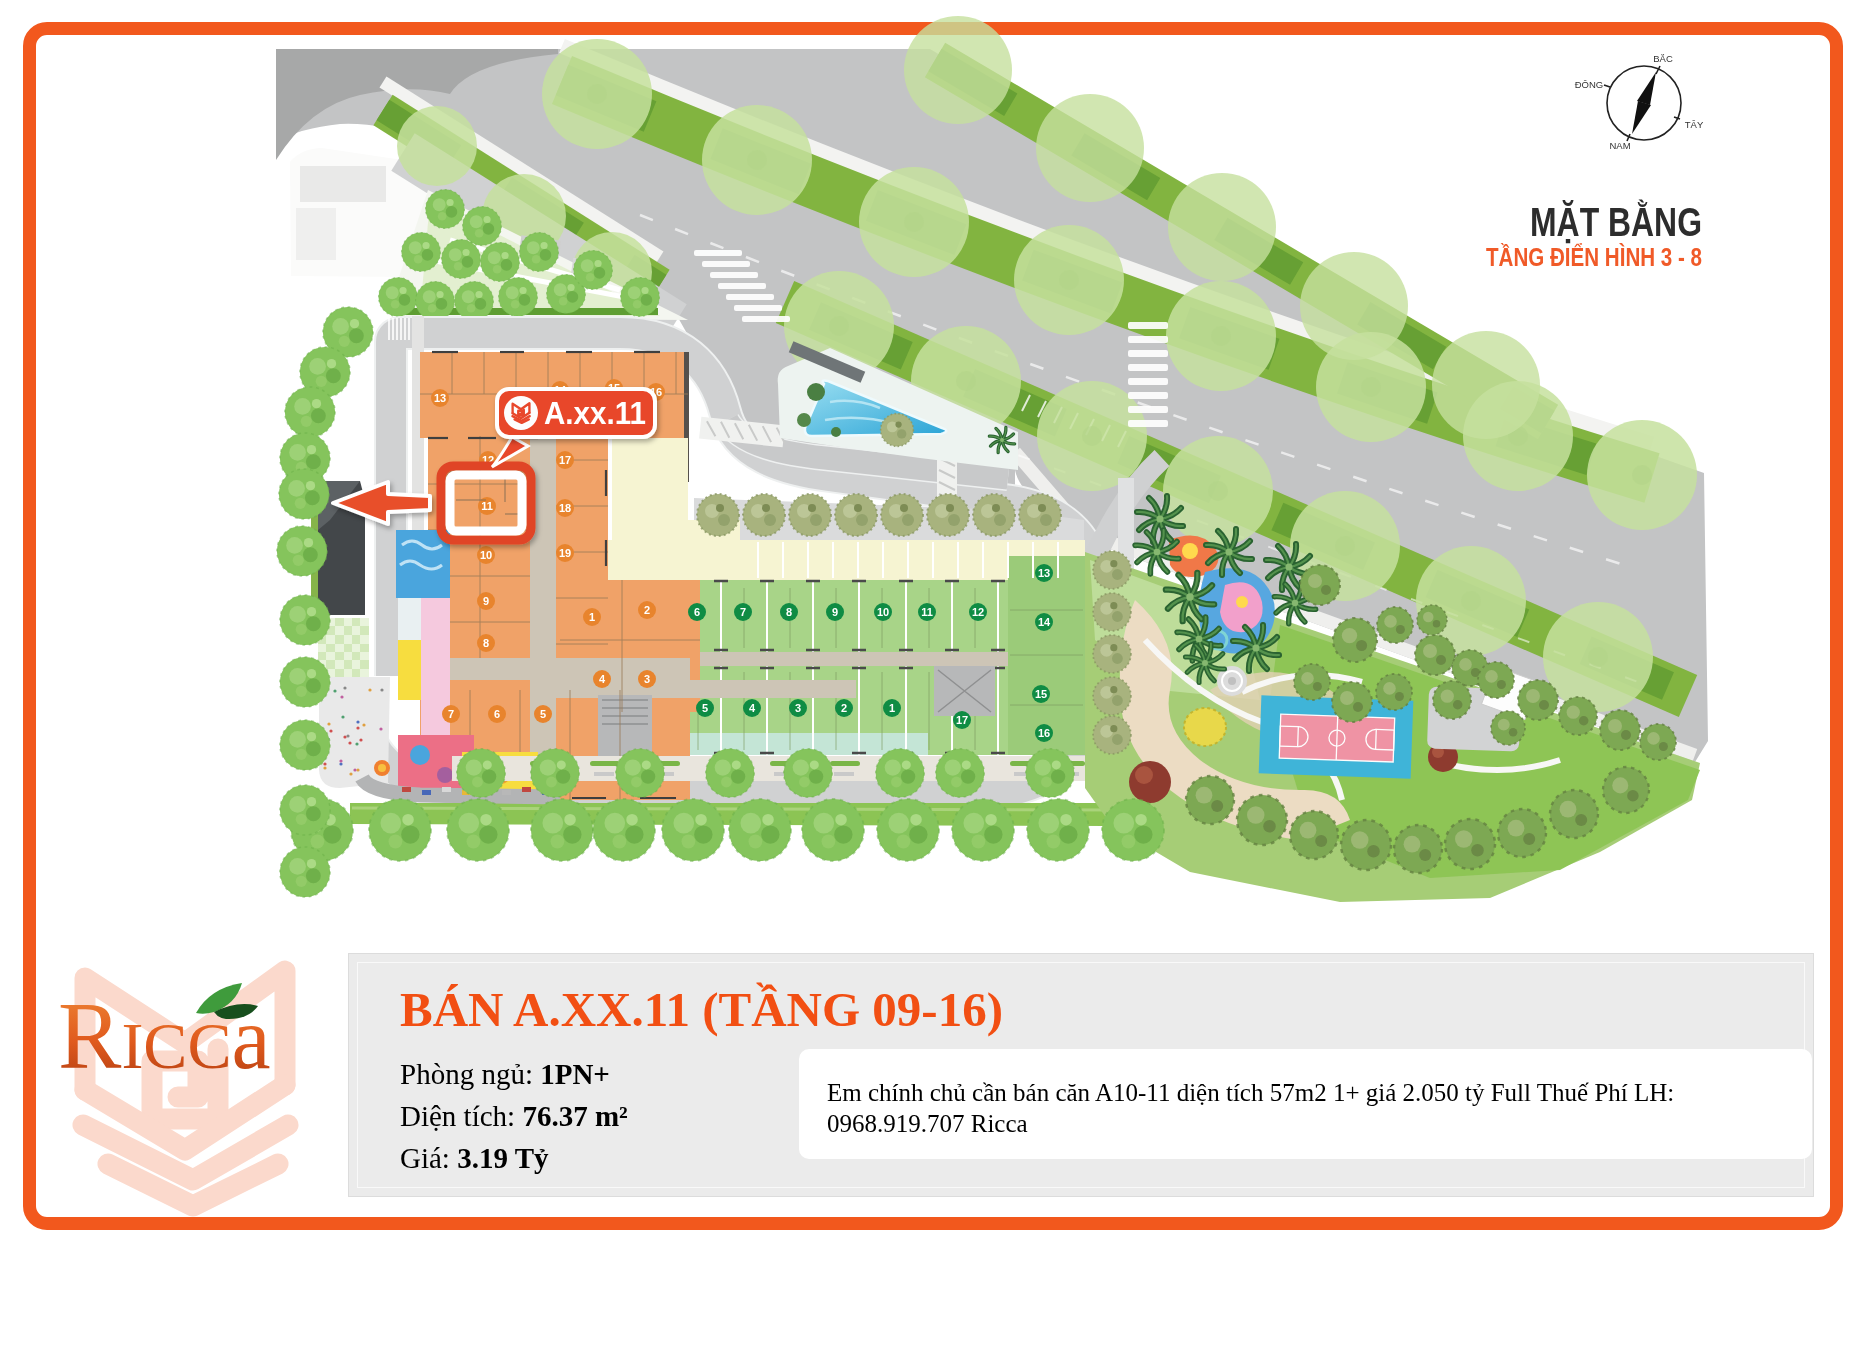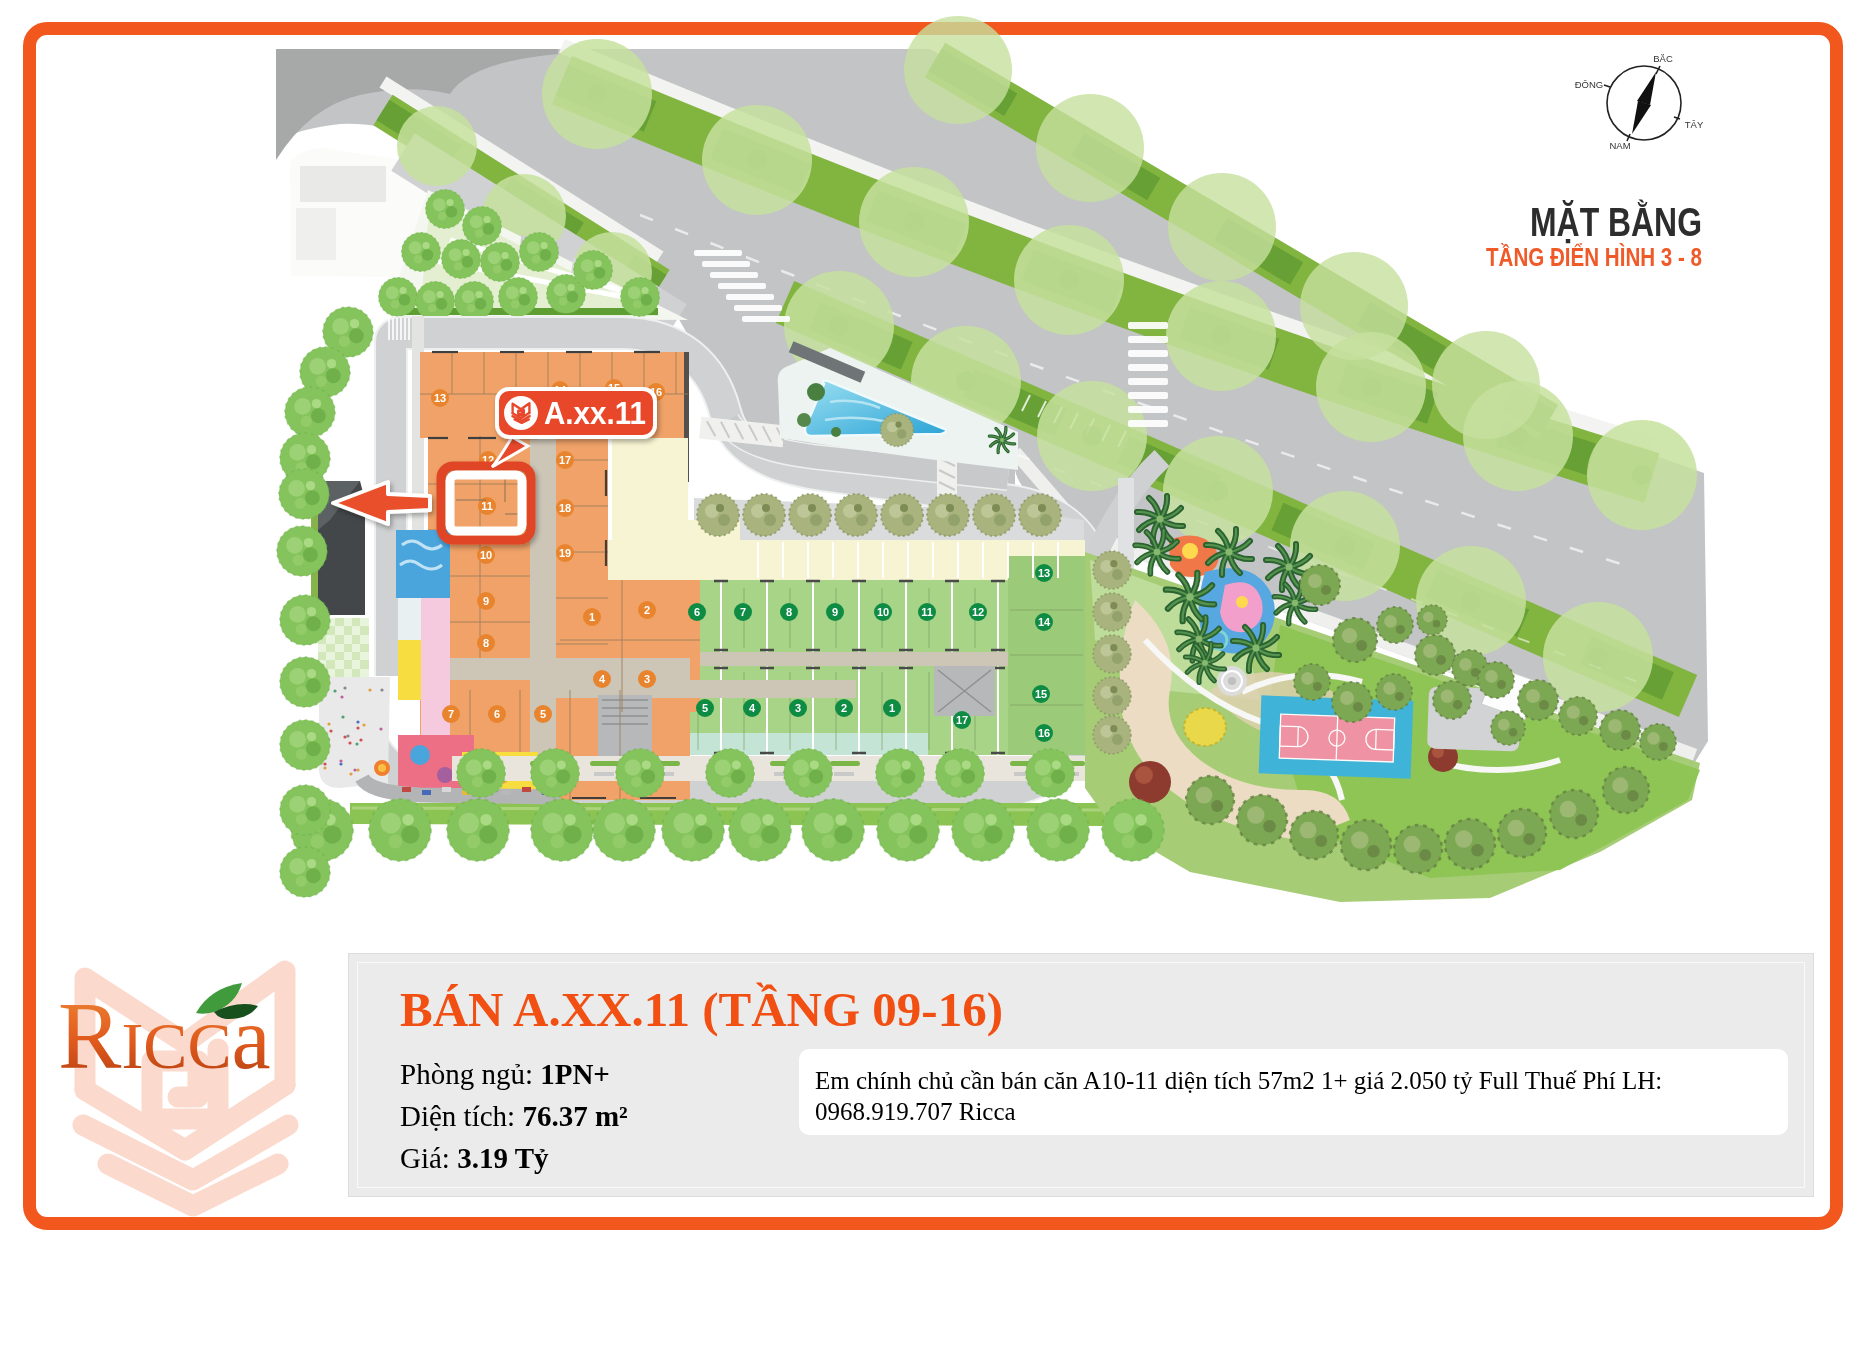--- a/index.html
+++ b/index.html
@@ -758,12 +758,12 @@
 </svg>
 
 <div class="abs" style="left:348px;top:953px;width:1464px;height:242px;background:#ebebeb;border:1px solid #dcdcdc;">
     <div class="abs" style="left:8px;top:8px;right:8px;bottom:8px;border:1px solid #f9f9f9;"></div>
   </div>
 
 <div class="abs" style="left:400px;top:981px;font-family:'Liberation Serif',serif;font-weight:bold;font-size:49px;color:#f24f13;text-align:center;">BÁN A.XX.11 (TẦNG 09-16)</div>
 
 <div class="abs" style="left:400px;top:1053px;font-family:'Liberation Serif',serif;font-size:29px;color:#000;line-height:42px;">Phòng ngủ: <b>1PN+</b><br>Diện tích: <b>76.37 m²</b><br>Giá: <b>3.19 Tỷ</b></div>
 
-<div class="abs" style="left:799px;top:1049px;width:957px;height:54px;background:#fff;border-radius:10px;padding:16px;font-family:'Liberation Serif',serif;font-size:25px;color:#000;line-height:31px;">Em chính chủ cần bán căn A10-11 diện tích 57m2 1+ giá 2.050 tỷ Full Thuế Phí LH:<br>0968.919.707 Ricca</div>
+<div class="abs" style="left:799px;top:1049px;width:957px;height:54px;background:#fff;border-radius:10px;padding:28px;font-family:'Liberation Serif',serif;font-size:25px;color:#000;line-height:31px;">Em chính chủ cần bán căn A10-11 diện tích 57m2 1+ giá 2.050 tỷ Full Thuế Phí LH:<br>0968.919.707 Ricca</div>
 </body></html>

